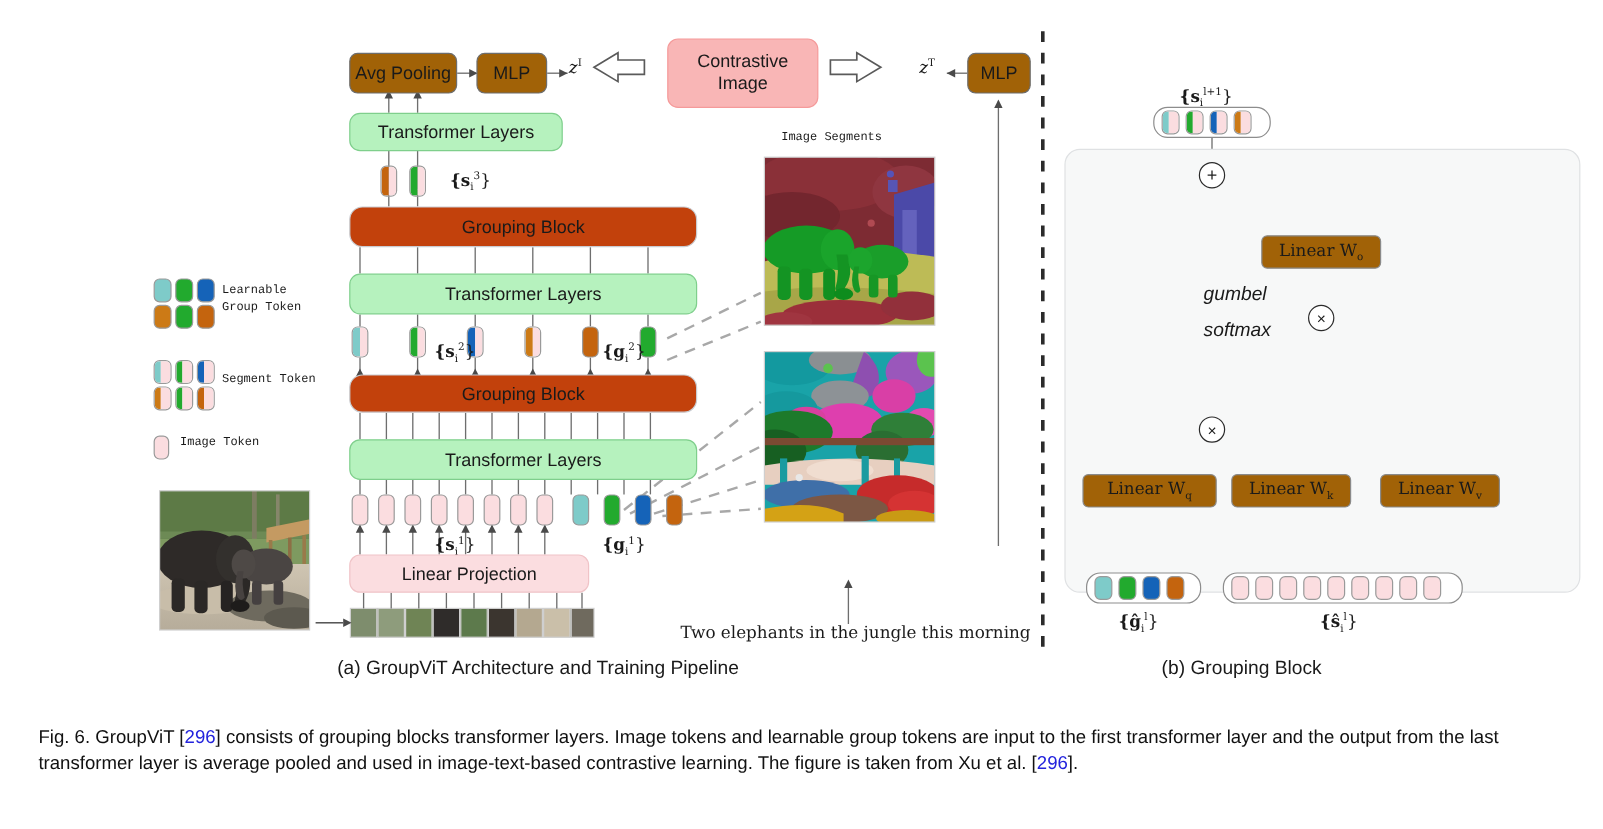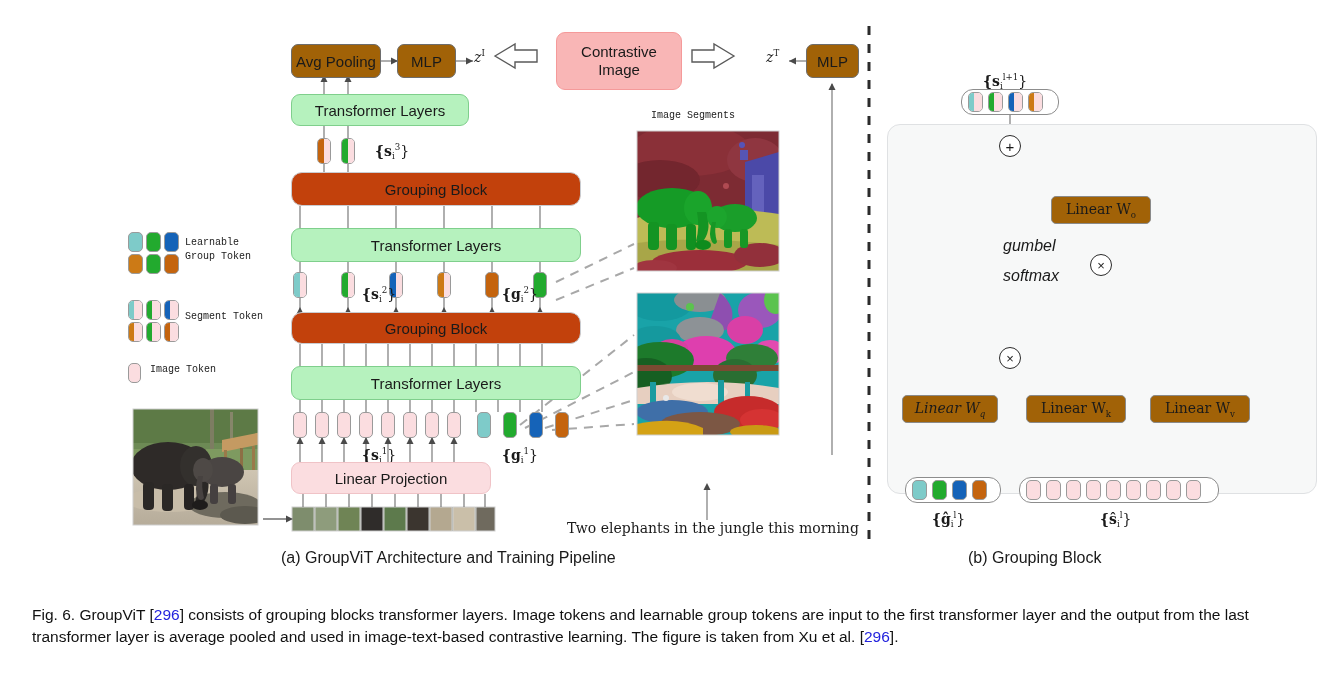--- a/index.html
+++ b/index.html
@@ -598,21 +598,21 @@
   <div class="abs ital" style="left:1003px;top:267px;">softmax</div>
 
   <div class="abs op" style="left:1090px;top:254px;width:22px;height:22px;font-size:13px;">
     <span>×</span>
   </div>
 
   <div class="abs op" style="left:999px;top:347px;width:22px;height:22px;font-size:13px;">
     <span>×</span>
   </div>
 
-  <div class="abs box lin" style="left:902px;top:395px;width:96px;height:28px;font-style:italic;">
+  <div class="abs box lin" style="left:902px;top:395px;width:112px;height:28px;">
     <span class="math"><span>Linear W</span><sub>q</sub></span>
   </div>
   <div class="abs box lin" style="left:1026px;top:395px;width:100px;height:28px;">
     <span class="math"><span>Linear W</span><sub>k</sub></span>
   </div>
   <div class="abs box lin" style="left:1150px;top:395px;width:100px;height:28px;">
     <span class="math"><span>Linear W</span><sub>v</sub></span>
   </div>
 
   <div class="abs capsule" style="left:905px;top:477px;width:96px;height:26px;padding:0 6px;gap:5px;">

